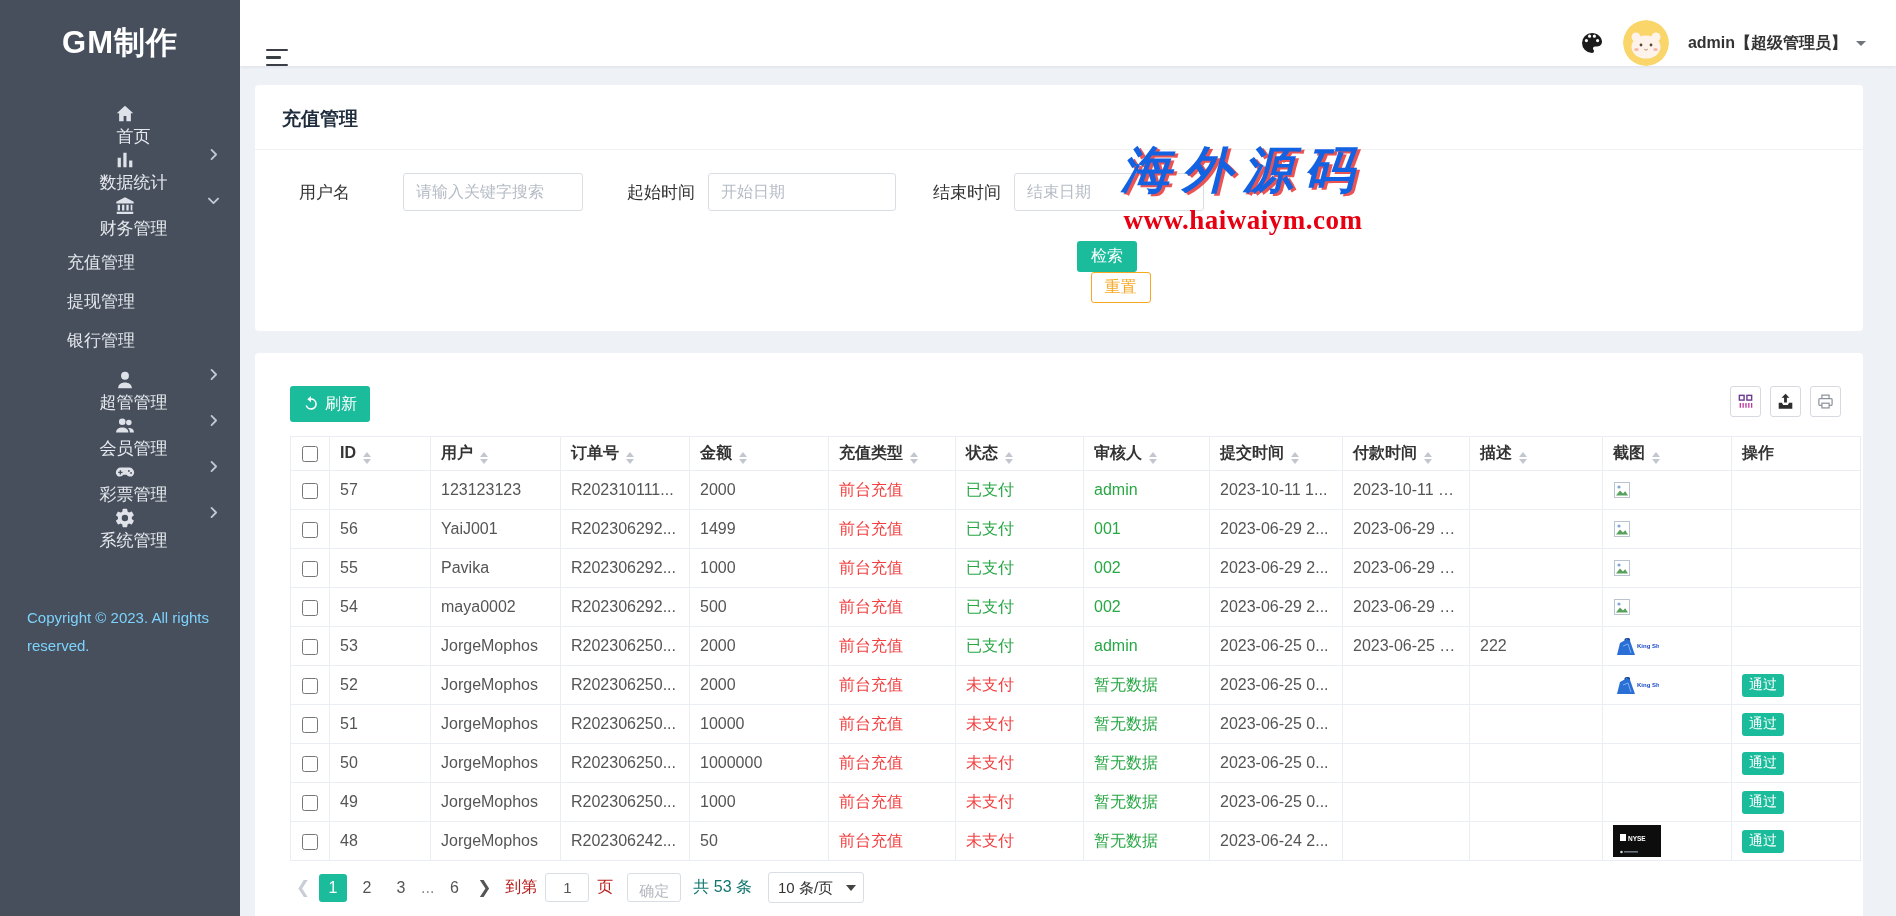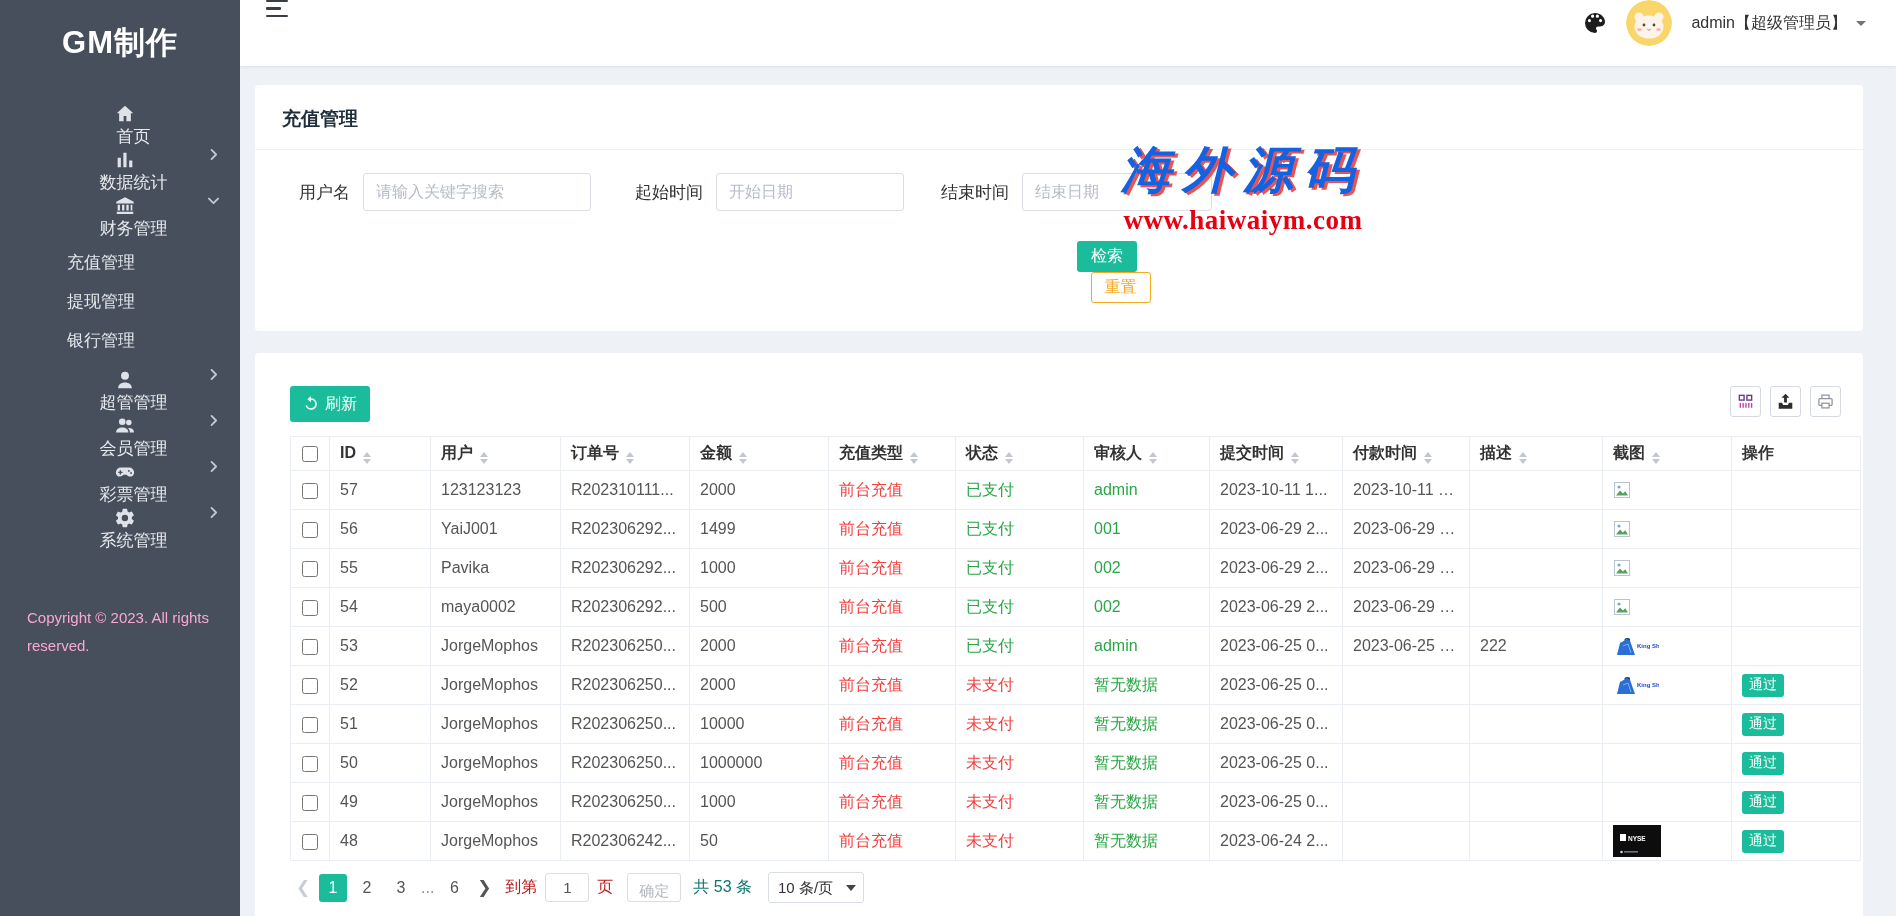--- a/index.html
+++ b/index.html
@@ -26,28 +26,28 @@
     position: relative; height: 46px; display: flex; align-items: center;
     padding-left: 27px; color: #e7eaee; font-size: 17px; cursor: pointer; flex-direction: column;
   }
   .nav-item .ic { width: 23px; height: 23px; margin-right: 17px; display: flex; align-items: center; justify-content: center; color: #dfe3e9; }
   .nav-item .ic svg { width: 22px; height: 22px; }
   .nav-item .chev { position: absolute; right: 20px; color: #c3c9d2; display: flex; }
   .chev.down svg { transform: rotate(90deg); }
   .nav-sub { padding: 3px 0 8px; }
   .sub-item { height: 39px; line-height: 39px; padding-left: 67px; color: #e3e7ec; font-size: 17px; cursor: pointer; }
   .copyright {
-    margin-top: 52px; padding: 0 27px; font-size: 15px; color: #f9a8d4; line-height: 1.85;
+    margin-top: 52px; padding: 0 27px; font-size: 15px; color: #7dd3fc; line-height: 1.85;
   }
 
   
   .topbar {
     margin-left: 240px; height: 66px; background: #ffffff;
-    display: flex; align-items: flex-start; padding: 0 30px 0 26px;
-    box-shadow: 0 1px 3px rgba(0,30,60,.07); position: relative; z-index: 2;
+    display: flex; align-items: flex-end; padding: 0 30px 0 26px;
+    box-shadow: 0 1px 3px rgba(0,30,60,.07); position: relative; z-index: 2; font-weight: bold;
   }
   .burger { width: 22px; cursor: pointer; display: flex; flex-direction: column; gap: 5px; }
   .burger span { height: 2.4px; background: #3a3f45; border-radius: 1px; }
   .burger span:nth-child(1) { width: 22px; }
   .burger span:nth-child(2) { width: 15px; }
   .burger span:nth-child(3) { width: 22px; }
   .top-right { margin-left: auto; display: flex; align-items: center; gap: 19px; }
   .palette-btn { cursor: pointer; display: flex; }
   .avatar { width: 46px; height: 46px; border-radius: 50%; overflow: hidden; cursor: pointer; flex: 0 0 auto; }
   .user-name { font-size: 16px; color: #333; display: flex; align-items: center; gap: 9px; cursor: pointer; }
@@ -62,21 +62,21 @@
     font-size: 19px; font-weight: 700; color: #1f2d3d;
   }
   .filter-body { padding: 23px 27px 28px 44px; }
   .filter-row { display: flex; align-items: center; }
   .f-label { font-size: 17px; color: #333; margin-right: 13px; white-space: nowrap; }
   .f-input {
     height: 38px; border: 1px solid #d9dee5; border-radius: 3px;
     padding: 0 12px; font-size: 16px; color: #333; background: #fff;
   }
   .f-input::placeholder { color: #b6bcc6; }
-  .w1 { width: 228px; } .w2 { width: 188px; } .w3 { width: 190px; }
+  .w1 { width: 180px; margin-left: 40px; } .w2 { width: 188px; } .w3 { width: 190px; }
   .g2 { margin-left: 44px; } .g3 { margin-left: 37px; }
   .btn-row { margin-top: 30px; padding-left: 79px; display: flex; align-items: center; flex-direction: column; }
   .btn { height: 31px; border-radius: 3px; font-size: 16px; cursor: pointer; border: none; padding: 0 14px; font-family: inherit; }
   .btn-search { background: #1abc9c; color: #fff; }
   .btn-reset { background: #fff; color: #f7a821; border: 1px solid #f7a821; margin-left: 27px; padding: 0 13px; }
 
   
   .watermark {
     position: absolute; left: 1088px; top: 137px; width: 310px; z-index: 6;
     pointer-events: none; text-align: center;

